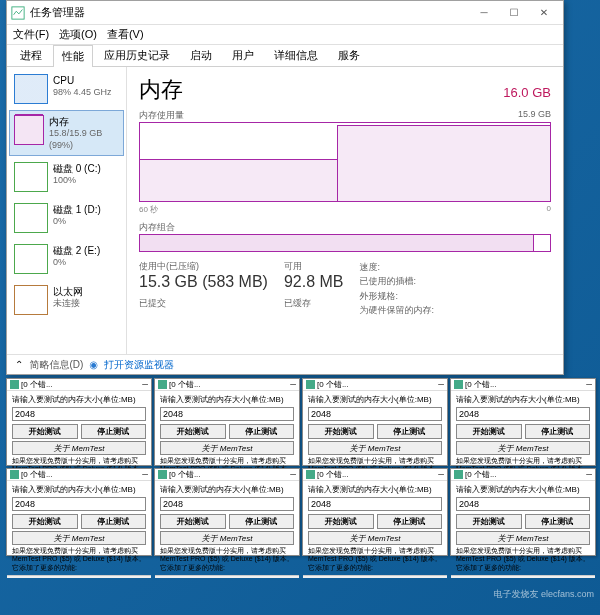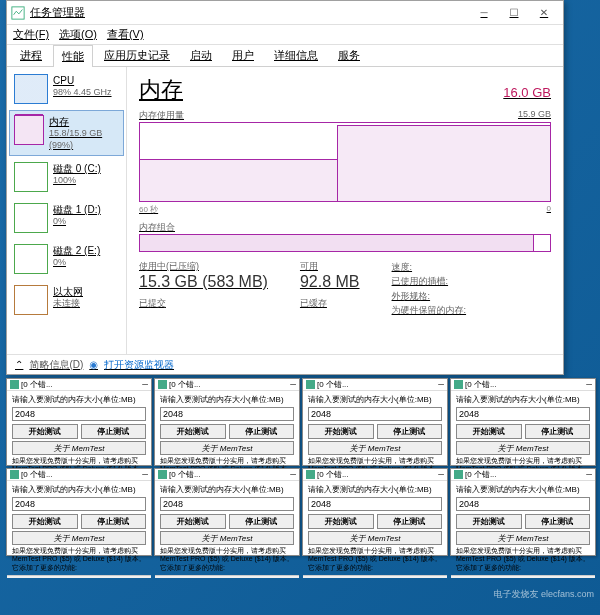--- a/index.html
+++ b/index.html
@@ -1,19 +1,19 @@
 <!DOCTYPE html>
 <html><head>
 <meta charset="utf-8">
 <style>
 * { margin: 0; padding: 0; box-sizing: border-box; font-family: "Microsoft YaHei", "Segoe UI", sans-serif; }
 body { width: 600px; height: 615px; background: linear-gradient(135deg, #1a6ba8, #0e5a94); position: relative; overflow: hidden; }
 
 
-.taskmgr { position: absolute; top: 0; left: 6px; width: 558px; height: 375px; background: #fff; border: 1px solid #a0a0a0; box-shadow: 2px 2px 6px rgba(0,0,0,0.3); text-decoration: underline; }
+.taskmgr { position: absolute; top: 0; left: 6px; width: 558px; height: 375px; background: #fff; border: 1px solid #a0a0a0; box-shadow: 2px 2px 6px rgba(0,0,0,0.3); }
 .titlebar { height: 24px; background: #fff; display: flex; align-items: center; padding: 0 4px; border-bottom: 1px solid #e0e0e0; font-size: 11px; }
 .titlebar-icon { width: 14px; height: 14px; margin-right: 5px; }
 .titlebar-title { flex: 1; }
 .win-btns { display: flex; }
 .win-btn { width: 30px; height: 20px; display: flex; align-items: center; justify-content: center; font-size: 10px; color: #555; }
 
 .menubar { height: 20px; display: flex; align-items: center; padding: 0 6px; font-size: 11px; gap: 10px; border-bottom: 1px solid #e0e0e0; }
 .menu-item { cursor: default; }
 
 .tabs { height: 22px; display: flex; align-items: flex-end; padding: 0 4px; font-size: 11px; border-bottom: 1px solid #d0d0d0; gap: 2px; }
@@ -44,21 +44,21 @@
 .main-total { font-size: 13px; color: #be185d; }
 .chart-label { font-size: 9px; color: #666; display: flex; justify-content: space-between; }
 .chart { height: 80px; border: 1px solid #a626a6; background: #fff; position: relative; margin-bottom: 2px; overflow: hidden; }
 .chart-fill-low { position:absolute; bottom:0; left:0; width:48%; height:54%; background: rgba(166,38,166,0.1); border-top: 1px solid #a626a6; }
 .chart-fill-high { position:absolute; bottom:0; left:48%; right:0; height:98%; background: rgba(166,38,166,0.1); border-top: 1px solid #a626a6; border-left: 1px solid #a626a6; }
 .chart-axis { font-size: 8px; color: #888; display: flex; justify-content: space-between; margin-bottom: 6px; }
 
 .chart2 { height: 18px; border: 1px solid #a626a6; background: #fff; position: relative; margin-bottom: 8px; }
 .chart2-fill { position:absolute; top:0; bottom:0; left:0; width:96%; background: rgba(166,38,166,0.15); border-right: 1px solid #a626a6; }
 
-.stats { display: flex; gap: 32px; }
+.stats { display: flex; gap: 16px; }
 .stat-block .stat-label { font-size: 9px; color: #666; }
 .stat-block .stat-val { font-size: 16px; color: #333; }
 .stat-small { font-size: 9px; color: #666; line-height: 1.6; }
 .stat-small .row { display:flex; justify-content: space-between; gap: 12px; }
 
 .footer { height: 20px; border-top: 1px solid #e0e0e0; display: flex; align-items: center; padding: 0 8px; font-size: 10px; gap: 6px; }
 .footer-expand { color: #555; }
 .footer-link { color: #0066cc; }
 
 

